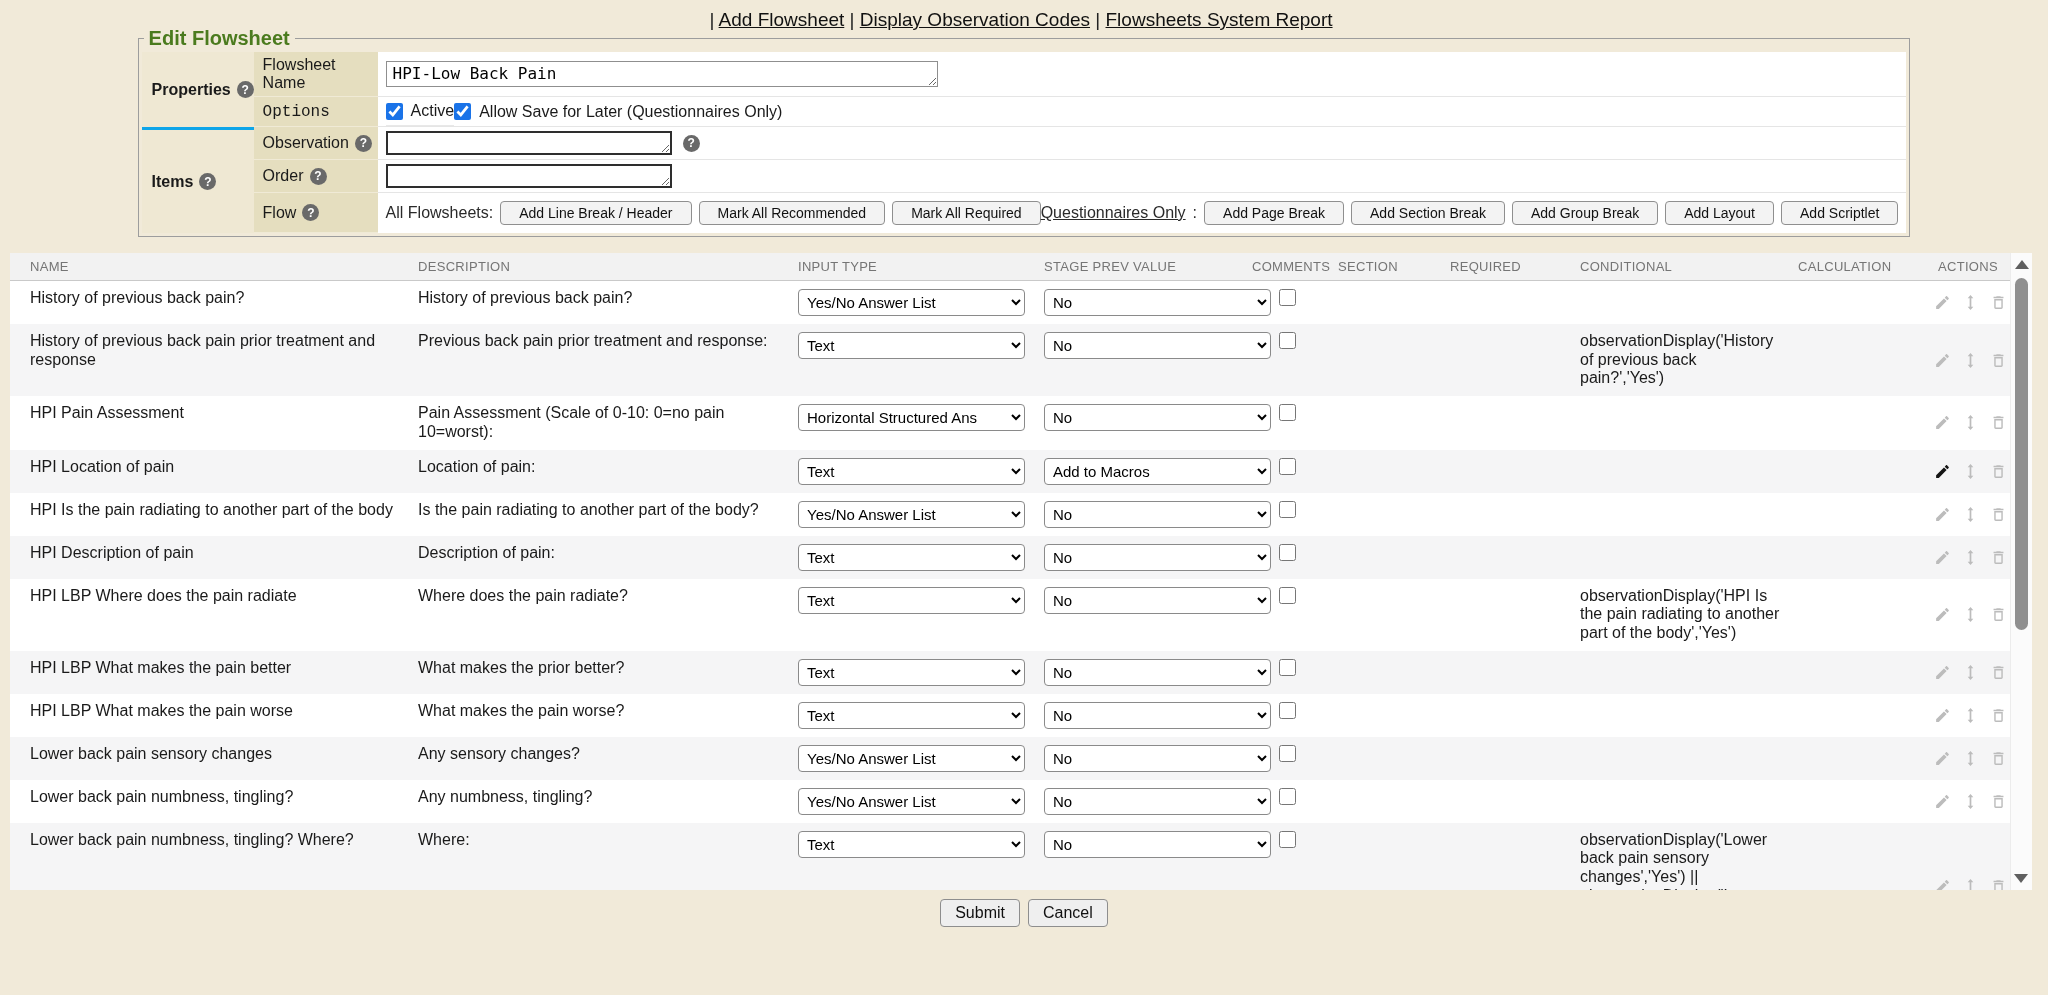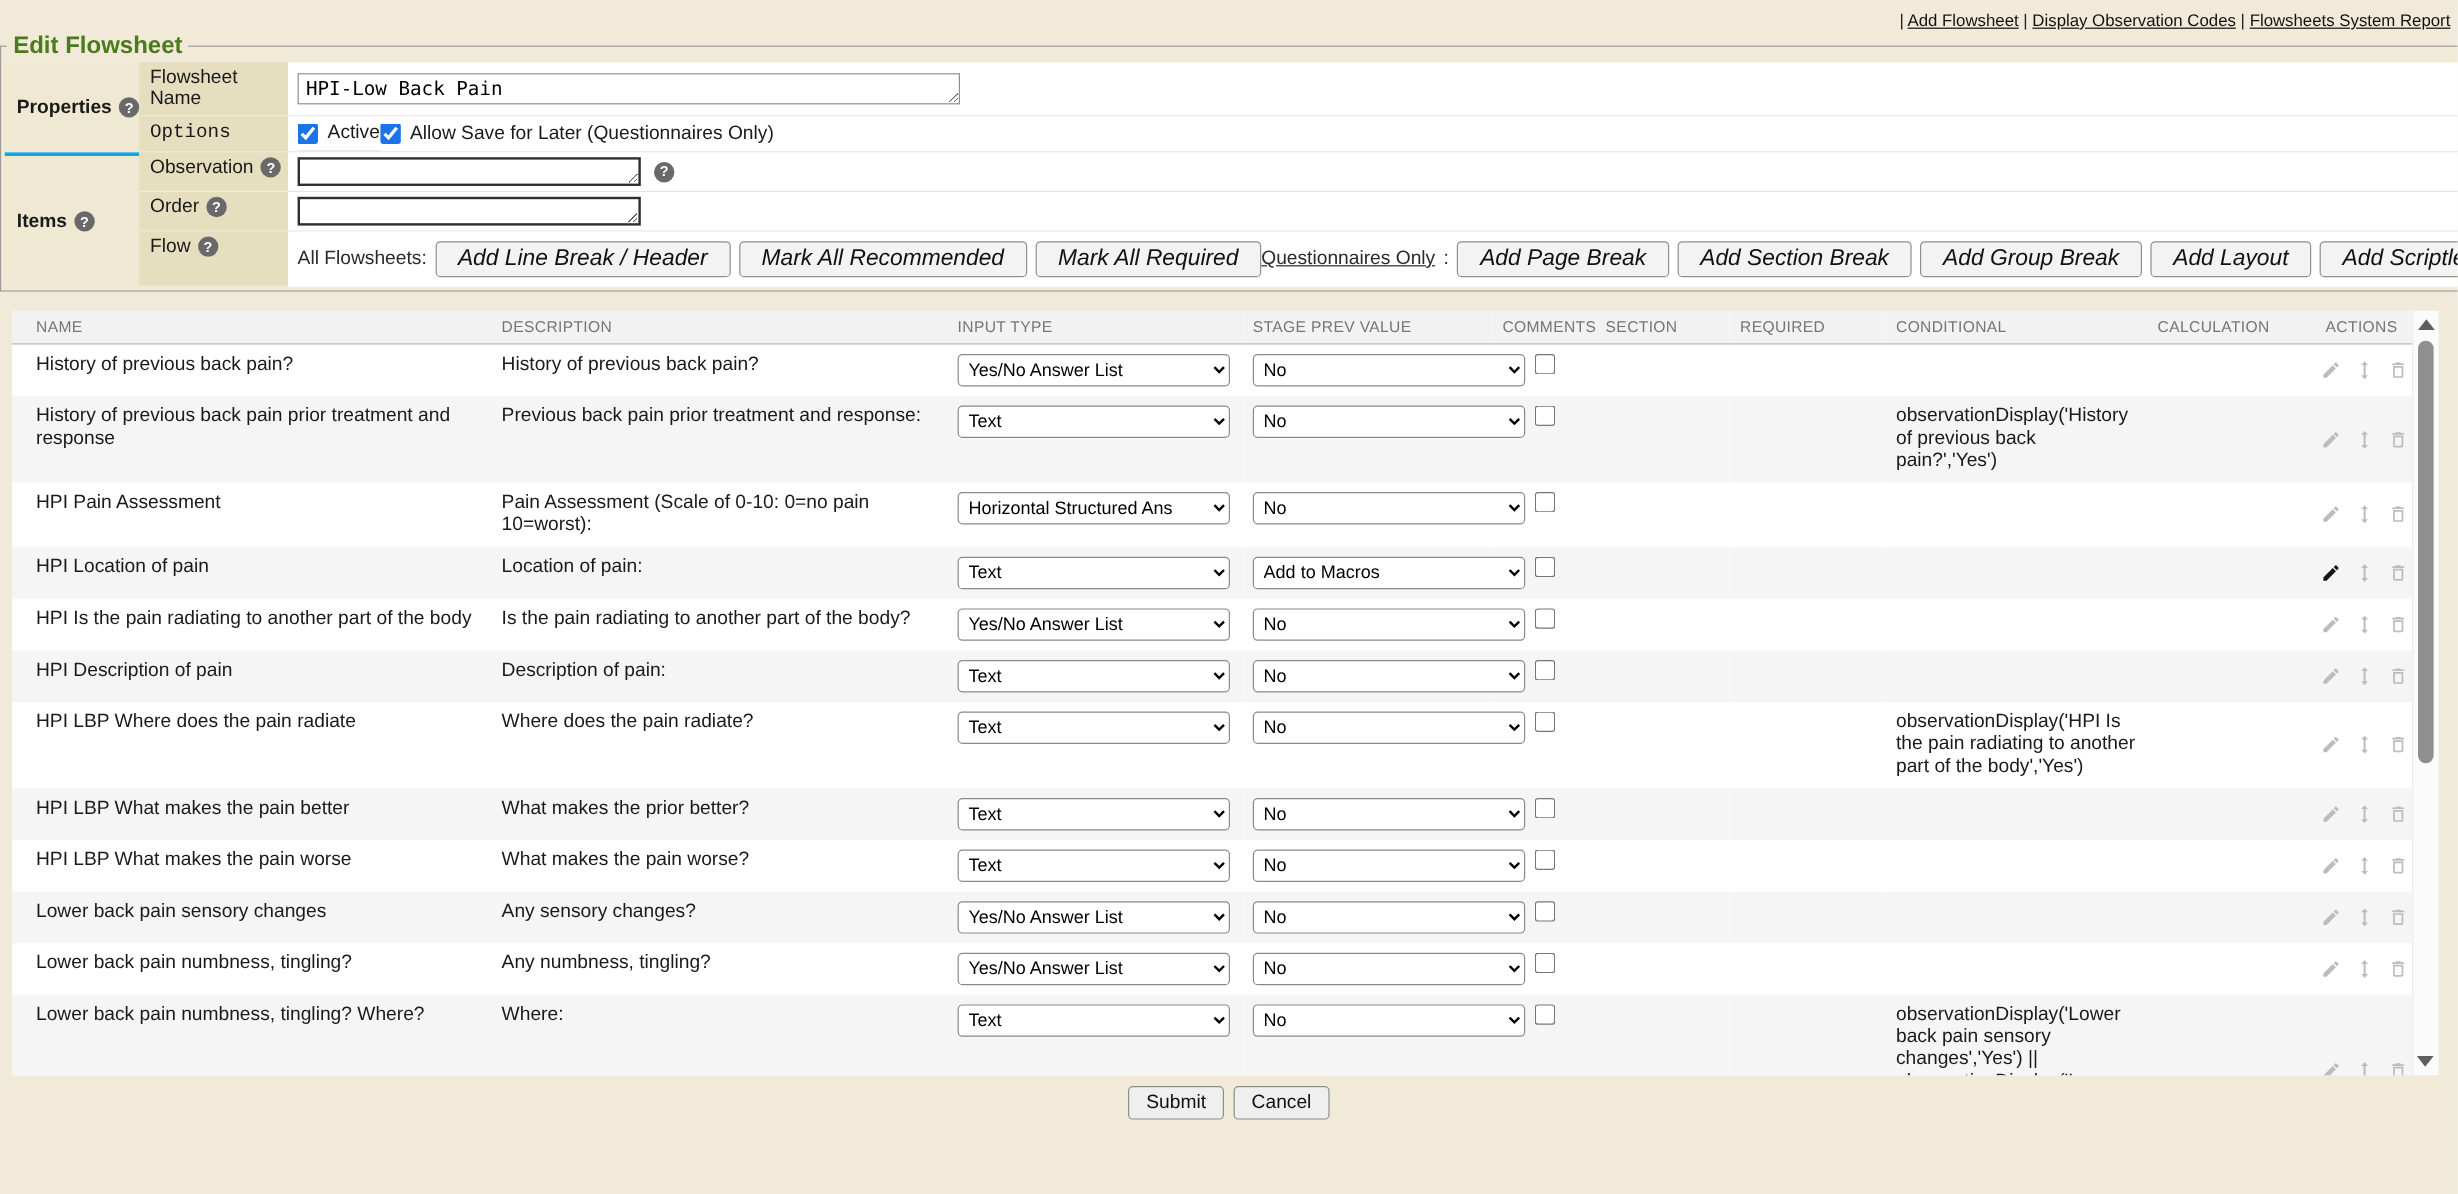--- a/index.html
+++ b/index.html
@@ -6,54 +6,54 @@
     --page-bg:#f1ead9; --label-col-bg:#e5debf; --group-col-bg:#efe8d3;
     --title-green:#4b7b1e; --accent-blue:#1a73e8; --row-alt-bg:#f5f5f6;
     --table-header-bg:#f2f2f2; --table-header-text:#757575;
     --icon-gray:#bcbcbc; --icon-active:#151515;
   }
   *{box-sizing:border-box;}
   html,body{margin:0;padding:0;width:2048px;height:995px;overflow:hidden;}
   body{background:var(--page-bg);font-family:"Liberation Sans",sans-serif;color:#1a1a1a;}
 
   
-  .top-links{text-align:right;padding:9px 6px 0 0;font-size:14px;height:26px;white-space:nowrap;}
+  .top-links{text-align:center;padding:9px 6px 0 0;font-size:19px;height:26px;white-space:nowrap;}
   .top-links .sep{color:#222;}
   .top-links a{color:#111;text-decoration:underline;cursor:pointer;}
 
   
   fieldset.panel{width:876px;margin:1px auto 0;border:1px solid #9d9d9d;padding:2px 3px 3px;background:transparent;}
   fieldset.panel legend{color:var(--title-green);font-weight:bold;font-size:20px;padding:0 5px;margin-left:2px;}
   .fgrid{display:grid;grid-template-columns:112px 124px 1fr;}
   .gcell{background:var(--group-col-bg);display:flex;align-items:center;gap:6px;padding-left:10px;font-weight:bold;font-size:16px;}
   .gcell.g-props{grid-column:1;grid-row:1/3;}
   .gcell.g-items{grid-column:1;grid-row:3/6;border-top:3px solid #0ea5e9;}
-  .lcell{grid-column:2;background:var(--label-col-bg);display:flex;align-items:flex-start;gap:6px;font-size:16px;padding:4px 4px 4px 9px;border-bottom:1px solid #f0ead6;}
+  .lcell{grid-column:2;background:var(--label-col-bg);display:flex;align-items:center;gap:6px;font-size:16px;padding:4px 4px 4px 9px;border-bottom:1px solid #f0ead6;}
   .lcell.r1{grid-row:1;} .lcell.r2{grid-row:2;font-family:Liberation Mono, monospace;} .lcell.r3{grid-row:3;} .lcell.r4{grid-row:4;} .lcell.r5{grid-row:5;}
   .ccell{grid-column:3;background:#fff;display:flex;align-items:center;padding:4px 8px;border-bottom:1px solid #e5e5e5;font-size:16px;}
   .ccell.r1{grid-row:1;min-height:36px;} .ccell.r2{grid-row:2;flex-direction:row;align-items:stretch;padding:0 8px;}
   .ccell.r3{grid-row:3;min-height:32px;} .ccell.r4{grid-row:4;min-height:32px;}
   .ccell.r5{grid-row:5;flex-direction:row;align-items:flex-start;border-bottom:none;padding:5px 8px;}
 
   .help{display:inline-flex;align-items:center;justify-content:center;width:17px;height:17px;border-radius:50%;
         background:#696969;color:#fff;font-size:12px;font-weight:bold;flex:0 0 17px;cursor:pointer;user-select:none;}
 
   textarea.name-input{width:552px;height:26px;resize:both;border:1px solid #8f8f8f;font-family:"DejaVu Sans Mono",monospace;
         font-size:16px;padding:2px 6px;overflow:hidden;white-space:nowrap;}
   textarea.small-input{width:286px;height:24px;resize:both;border:2px solid #2e2e2e;font-size:15px;padding:1px 4px;overflow:hidden;}
 
   .optline{display:flex;align-items:center;gap:8px;padding:5px 0;font-size:16px;}
   .optline.first{border-bottom:1px solid #e8e8e8;}
   input[type=checkbox]{width:17px;height:17px;accent-color:var(--accent-blue);margin:0;}
 
   .flowline{display:flex;align-items:center;gap:7px;margin:3px 0;}
   .flowline .flabel{font-size:16px;color:#2a2a2a;white-space:nowrap;}
   .flowline .flabel.u{text-decoration:underline;}
-  button.btn-small{font-family:"Liberation Sans",sans-serif;font-size:19px;padding:3px 18px;border:1px solid #8f8f8f;
-        border-radius:4px;background:#f3f3f3;color:#111;cursor:pointer;white-space:nowrap;font-style:italic;}
+  button.btn-small{font-family:"Liberation Sans",sans-serif;font-size:14px;padding:3px 18px;border:1px solid #8f8f8f;
+        border-radius:4px;background:#f3f3f3;color:#111;cursor:pointer;white-space:nowrap;}
 
   
   .table-wrap{position:relative;margin:16px 16px 0 10px;height:637px;overflow:hidden;background:#fff;}
   table.items{border-collapse:collapse;table-layout:fixed;width:calc(100% - 22px);}
   col.col-name{width:400px;} col.col-description{width:380px;} col.col-input-type{width:246px;}
   col.col-stage-prev-value{width:208px;} col.col-comments{width:86px;} col.col-section{width:112px;}
   col.col-required{width:130px;} col.col-conditional{width:218px;} col.col-calculation{width:140px;} col.col-actions{width:80px;}
   thead th{background:var(--table-header-bg);color:var(--table-header-text);font-weight:normal;font-size:13px;
         letter-spacing:.3px;text-align:left;padding:6px 8px;border-bottom:1px solid #c9c9c9;white-space:nowrap;}
   thead th.col-name{padding-left:20px;}

